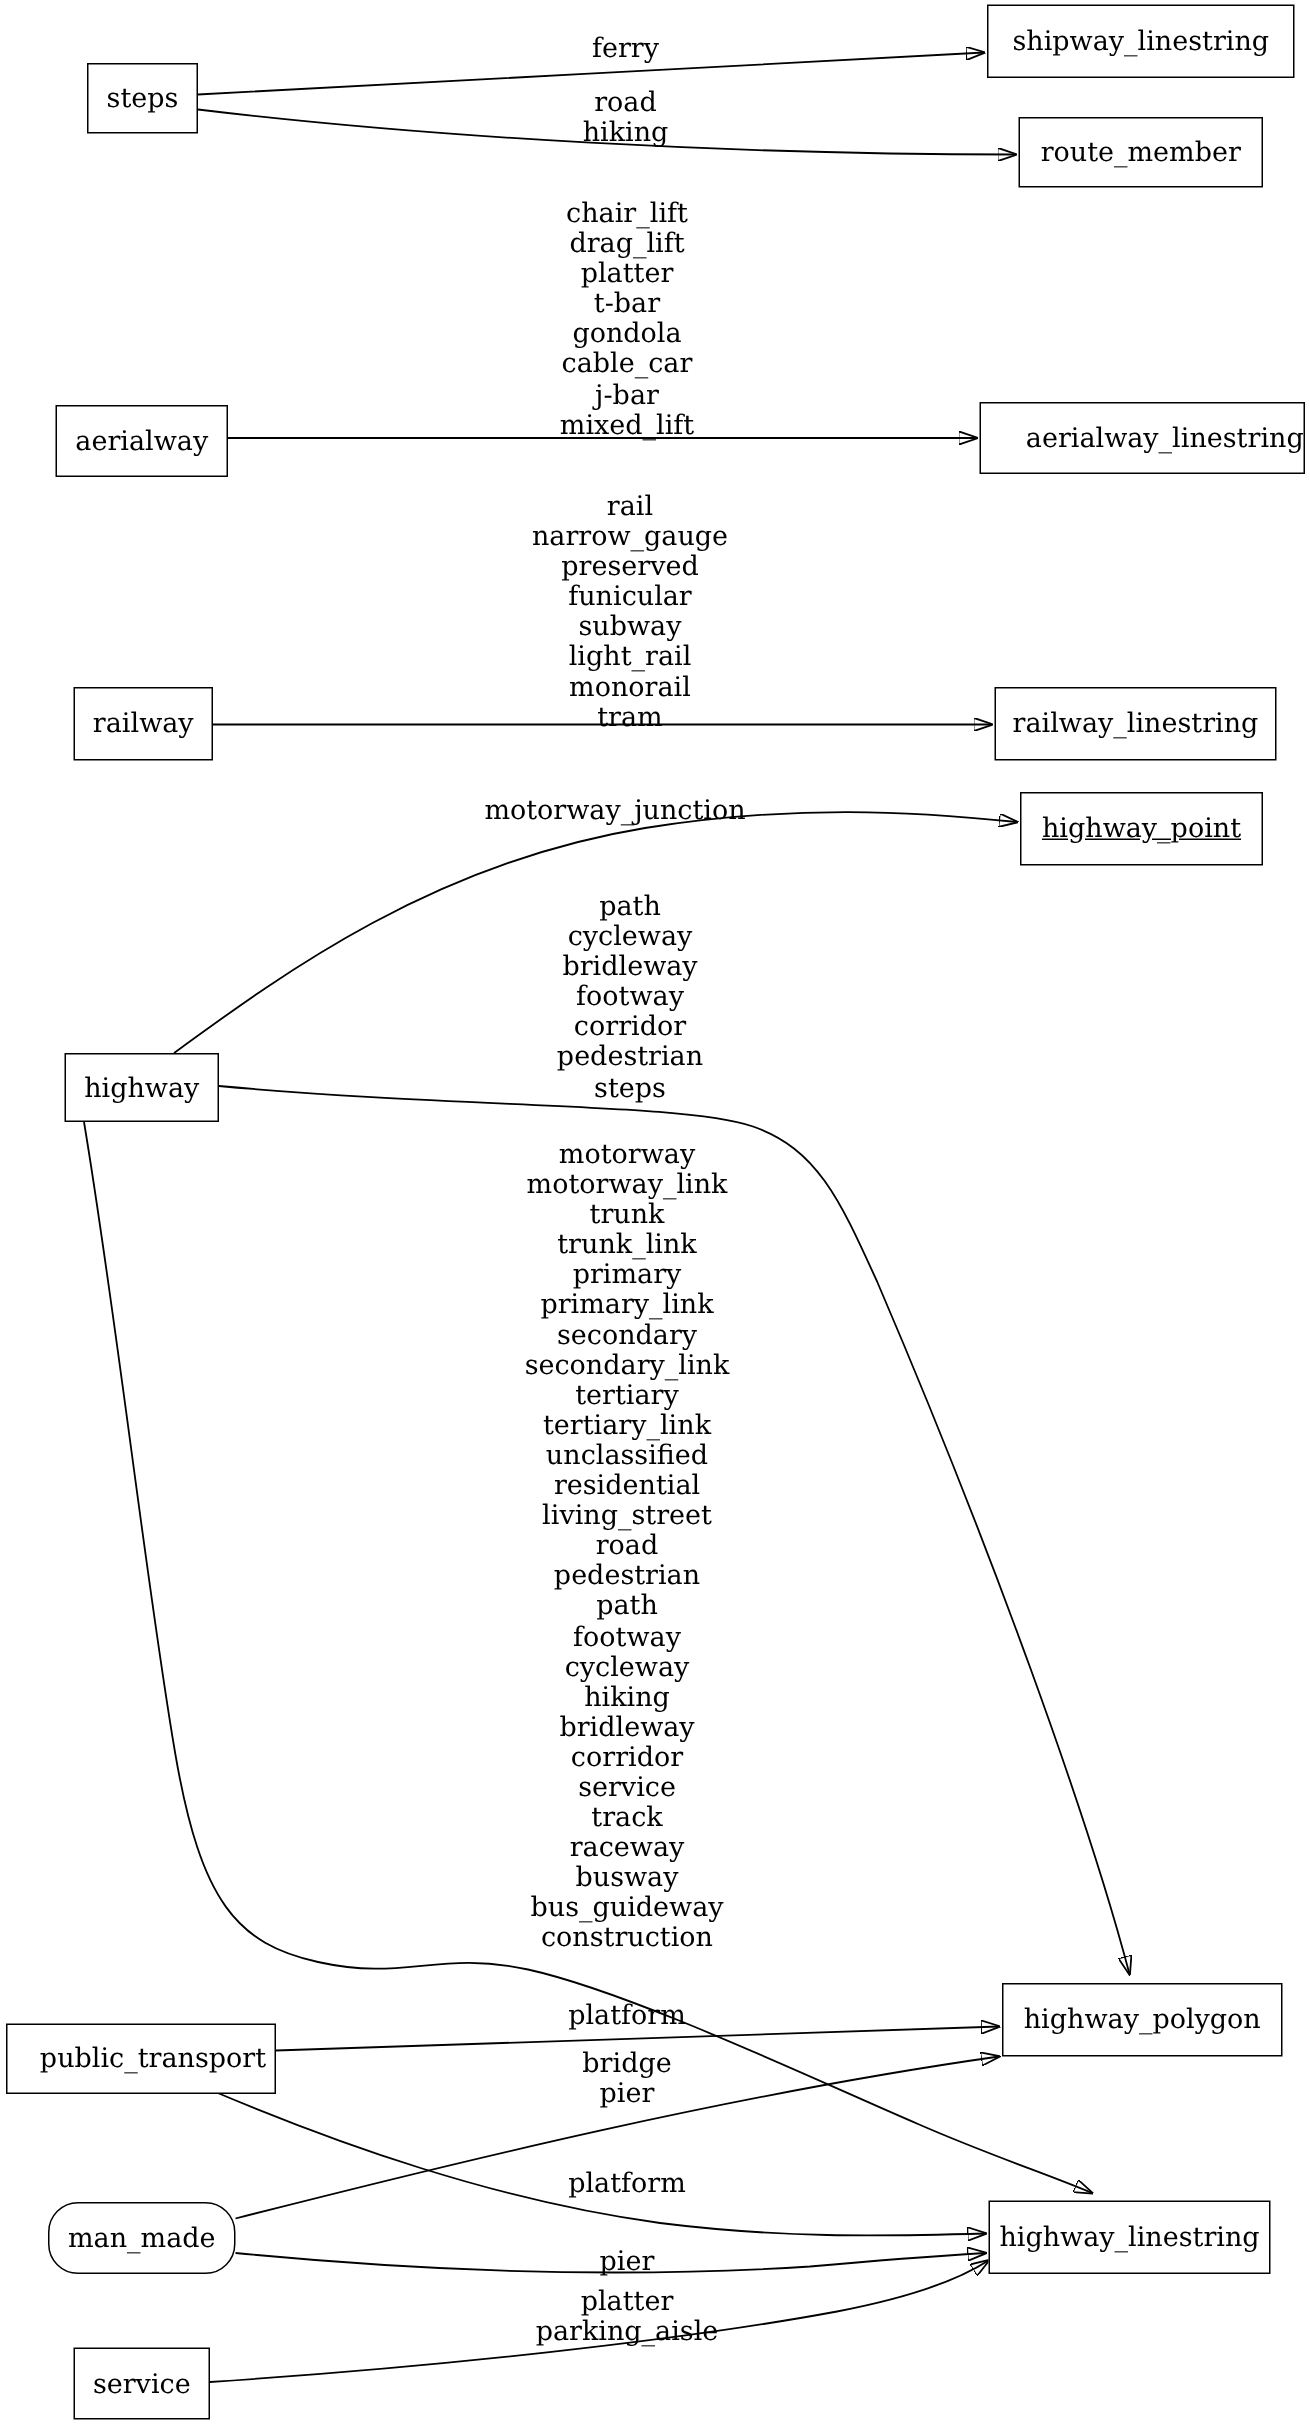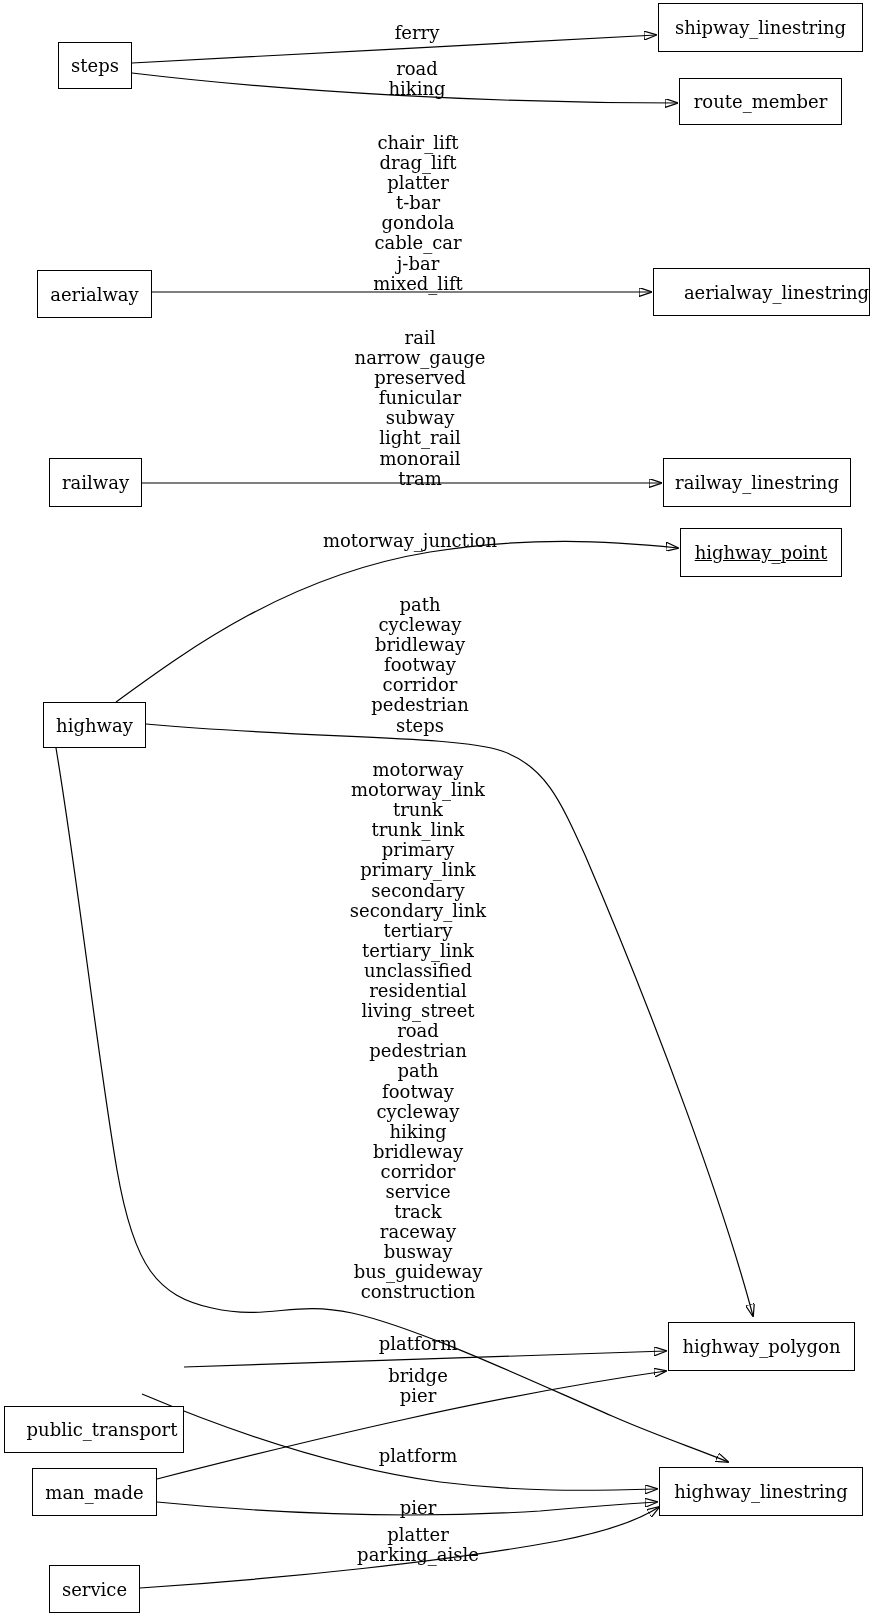--- a/index.html
+++ b/index.html
@@ -59,23 +59,23 @@
   <div class="node" style="left:58px;top:42px;width:74px;height:47px;">steps</div>
   <div class="node" style="left:658px;top:3px;width:205px;height:49px;">shipway_linestring</div>
   <div class="node" style="left:679px;top:78px;width:163px;height:47px;">route_member</div>
   <div class="node" style="left:37px;top:270px;width:115px;height:48px;">aerialway</div>
   <div class="node" style="left:653px;top:268px;width:217px;height:48px;padding-left:30px;">aerialway_linestring</div>
   <div class="node" style="left:49px;top:458px;width:93px;height:49px;">railway</div>
   <div class="node" style="left:663px;top:458px;width:188px;height:49px;">railway_linestring</div>
   <div class="node" style="left:680px;top:528px;width:162px;height:49px;text-decoration:underline;">highway_point</div>
   <div class="node" style="left:43px;top:702px;width:103px;height:46px;">highway</div>
   <div class="node" style="left:668px;top:1322px;width:187px;height:49px;">highway_polygon</div>
-  <div class="node" style="left:4px;top:1406px;width:180px;height:47px;padding-left:16px;">public_transport</div>
-  <div class="node" style="left:32px;top:1468px;width:125px;height:48px;">man_made</div>
-  <div class="node" style="left:659px;top:1467px;width:204px;height:49px;">highway_linestring</div>
+  <div class="node" style="left:4px;top:1349px;width:180px;height:47px;padding-left:16px;">public_transport</div>
+  <div class="node" style="left:32px;top:1468px;width:125px;height:48px;border-radius:20px;">man_made</div>
+  <div class="node" style="left:659px;top:1467px;width:188px;height:49px;">highway_linestring</div>
   <div class="node" style="left:49px;top:1565px;width:91px;height:48px;">service</div>
 
   <div class="elabel" style="left:307px;top:23px;">ferry</div>
   <div class="elabel" style="left:307px;top:59px;">road
 hiking</div>
   <div class="elabel" style="left:308px;top:133px;">chair_lift
 drag_lift
 platter
 t-bar
 gondola

